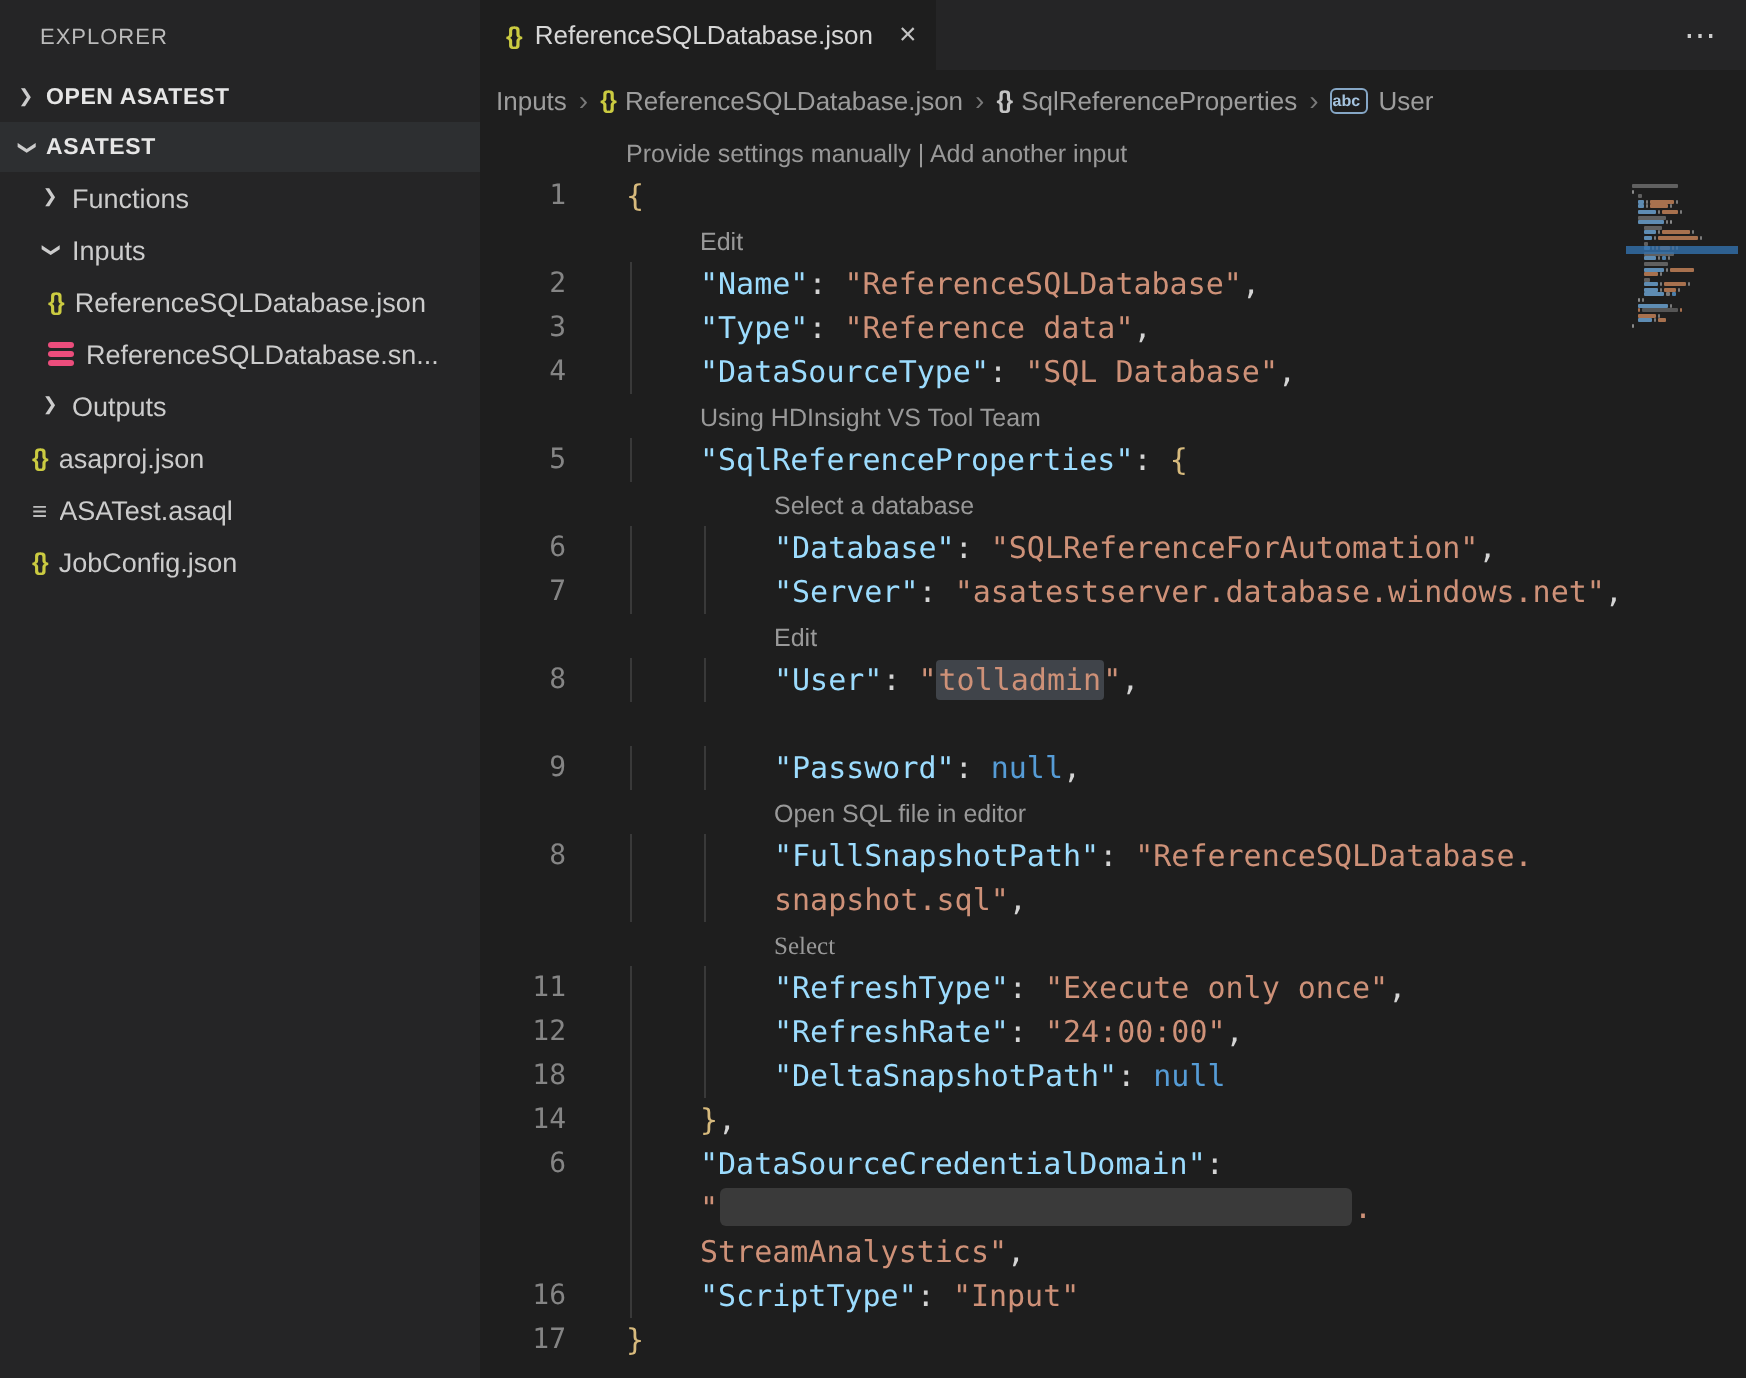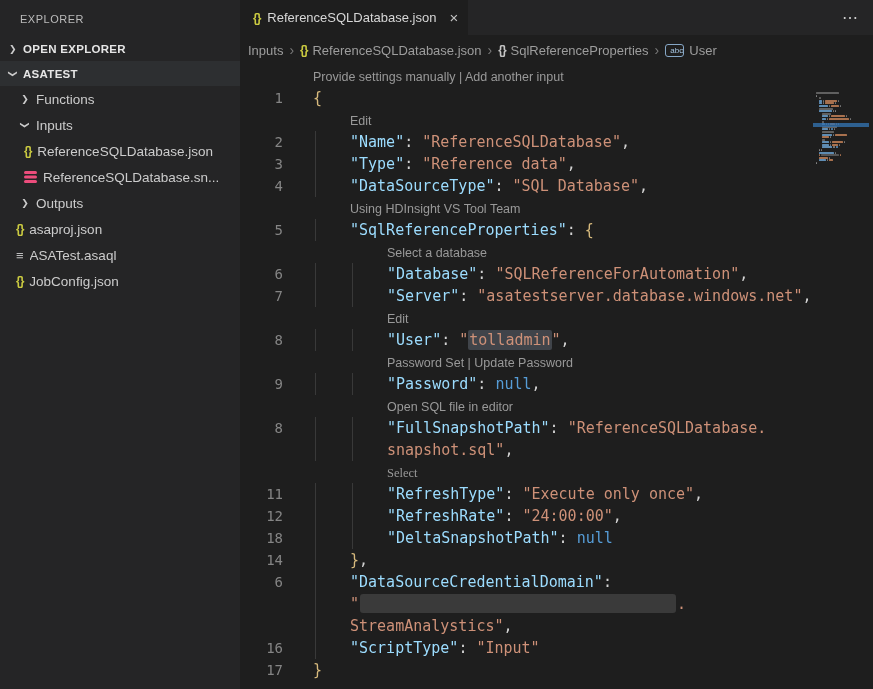--- a/index.html
+++ b/index.html
@@ -38,21 +38,21 @@
   .tab .icon-json{font-size:12px}
   .tab-close{font-size:15px;color:#c3c3c3;margin-left:6px;line-height:1;cursor:pointer}
   .tab-fill{flex:1}
   .more-btn{align-self:center;padding:0 14px;font-size:16px;color:#cccccc;cursor:pointer;letter-spacing:1px}
 
   .breadcrumb{height:30px;flex:none;display:flex;align-items:center;gap:5px;padding-left:8px;
     font-size:13px;color:#9d9d9d;background:var(--editor-bg)}
   .bc-item{display:flex;align-items:center;gap:5px;cursor:pointer}
   .bc-sep{color:#7a7a7a;font-size:14px;line-height:1;margin:0 1px}
   .abc-icon{display:inline-block;width:19px;height:13px;border:1px solid #86a7c6;border-radius:3px;
-    font-size:8px;line-height:11px;text-align:right;color:#a6c5e0;font-weight:400}
+    font-size:8px;line-height:11px;text-align:left;color:#a6c5e0;font-weight:700}
 
   
   .code{flex:1;position:relative;overflow:hidden}
   .crow{display:flex;height:22px;line-height:22px;font-family:"DejaVu Sans Mono",monospace;font-size:15px}
   .crow.cl{height:22px;line-height:24px}
   .gut{width:43px;flex:none;text-align:right;color:#858585;font-size:14px;font-family:"DejaVu Sans Mono",monospace}
   .body{margin-left:30px;position:relative;white-space:pre}
   .guide{position:absolute;top:0;bottom:0;width:1px;background:#393939}
   .cl-text{font-family:"Liberation Sans",sans-serif;font-size:12.5px;color:var(--codelens)}
   .cl-link{cursor:pointer}
@@ -70,21 +70,21 @@
 </style>
 </head>
 <body>
 
 <div class="window">
 
   <div class="sidebar">
     <div class="sb-title">EXPLORER</div>
     <div class="sb-section">
       <span class="chev">❯</span>
-      <span>OPEN EXPLORER</span>
+      <span>OPEN ASATEST</span>
     </div>
     <div class="sb-section focused">
       <span class="chev open">❯</span>
       <span>ASATEST</span>
     </div>
     <div id="tree">
         <div class="tree-row" style="padding-left: 20px;">
           <span class="chev">❯</span>
           <span class="tree-label">Functions</span>
         </div>
@@ -200,21 +200,20 @@
           <div class="crow cl">
             <span class="gut"></span>
             <span class="body cl-text" style="padding-left: 74px;"><span class="cl-link">Edit</span></span>
           </div>
           <div class="crow code">
             <span class="gut">8</span>
             <span class="body" style="padding-left: 74px;"><i class="guide" style="left: 2px;"></i><i class="guide" style="left: 39px;"></i><span class="tk-key">"User"</span><span class="tk-punc">: </span><span class="tk-str">"</span><span class="tk-hl">tolladmin</span><span class="tk-str">"</span><span class="tk-punc">,</span></span>
           </div>
           <div class="crow cl">
             <span class="gut"></span>
-            <span class="body cl-text" style="padding-left: 74px;"><span class="cl-link">Password Set</span><span> | </span><span class="cl-link">Update Password</span></span>
           </div>
           <div class="crow code">
             <span class="gut">9</span>
             <span class="body" style="padding-left: 74px;"><i class="guide" style="left: 2px;"></i><i class="guide" style="left: 39px;"></i><span class="tk-key">"Password"</span><span class="tk-punc">: </span><span class="tk-kw">null</span><span class="tk-punc">,</span></span>
           </div>
           <div class="crow cl">
             <span class="gut"></span>
             <span class="body cl-text" style="padding-left: 74px;"><span class="cl-link">Open SQL file in editor</span></span>
           </div>
           <div class="crow code">

